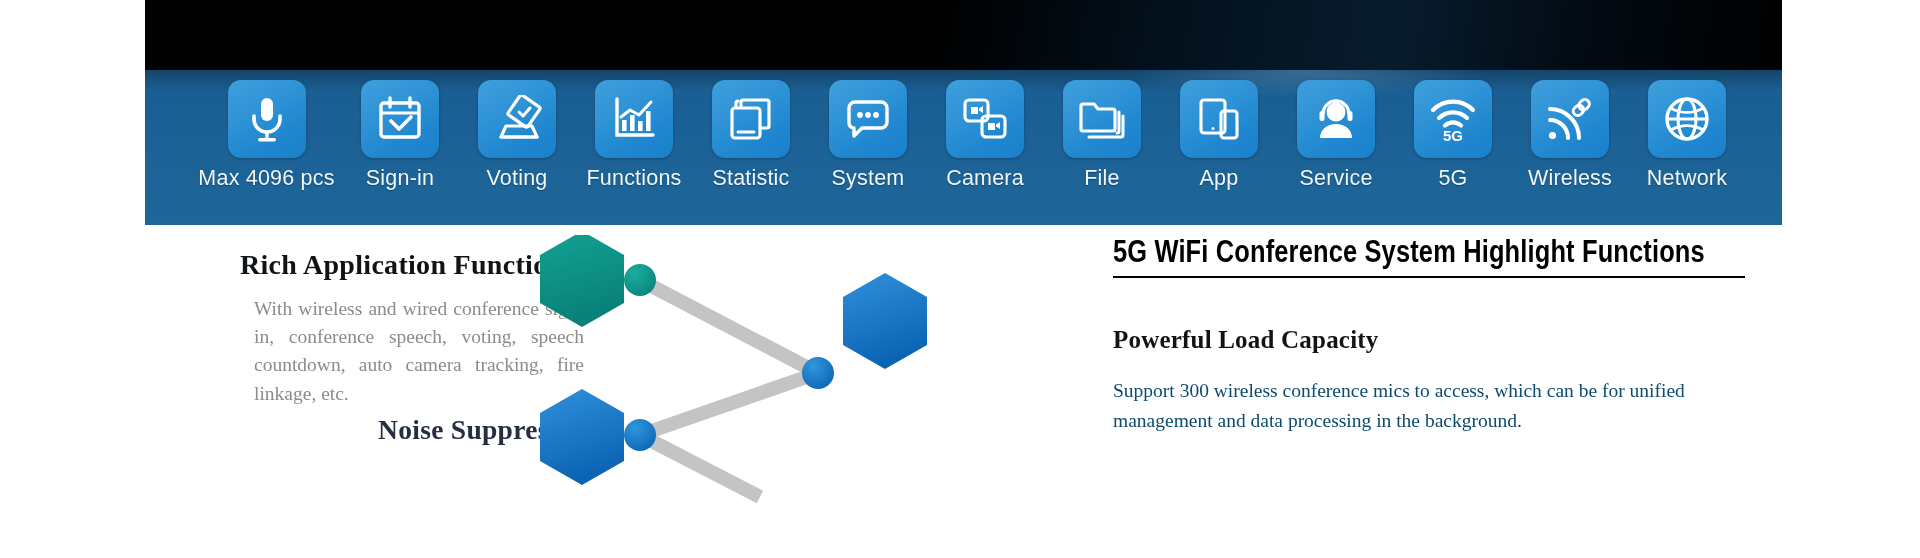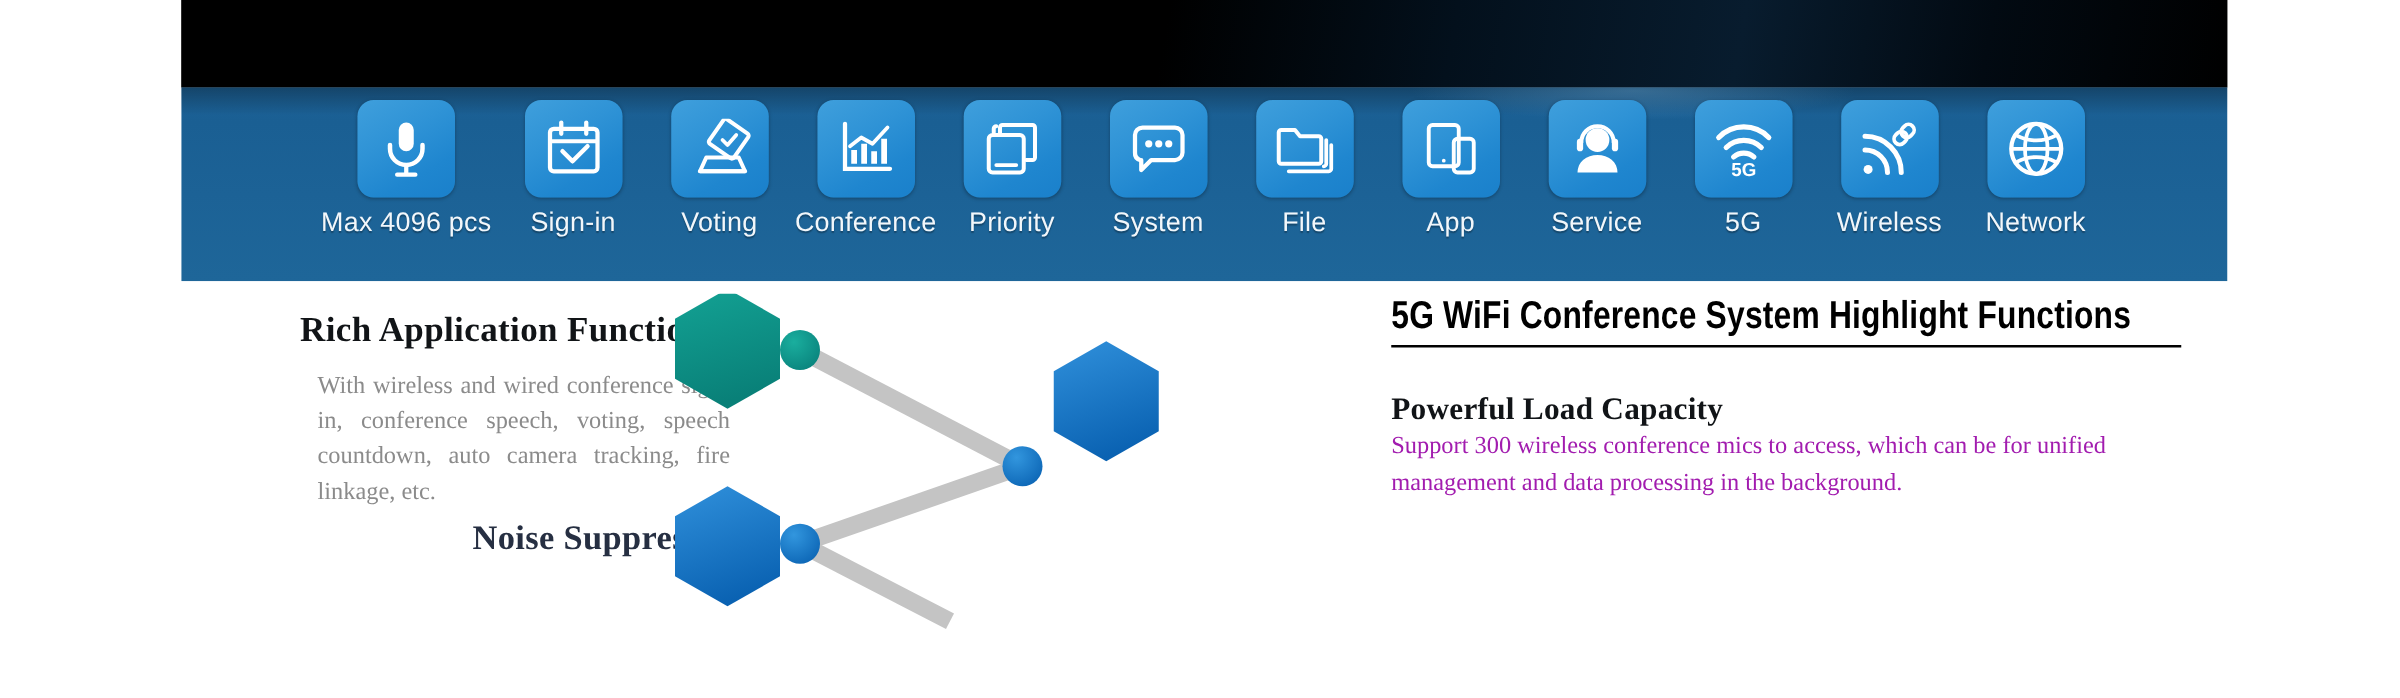--- a/index.html
+++ b/index.html
@@ -86,26 +86,26 @@
     font-family:"Liberation Sans Narrow","Liberation Sans",sans-serif;
     font-weight:bold;font-size:31px;color:#000;
     transform:scaleX(.82);transform-origin:left center;
     white-space:nowrap;letter-spacing:.2px;line-height:1.1;
   }
   .hl-rule{
     width:632px;height:0;border-bottom:2.5px solid #000;margin-top:7px;
   }
   .sub-title{
     font-family:"Liberation Serif",serif;font-weight:bold;
-    color:#111417;font-size:25px;margin-top:36px;line-height:1.1;
+    color:#111417;font-size:25px;margin-top:48px;line-height:1.1;
     letter-spacing:.2px;
   }
   .sub-body{
-    font-family:"Liberation Serif",serif;color:#a21caf;
-    font-size:19.5px;line-height:1.55;width:575px;
+    font-family:"Liberation Serif",serif;color:#0c4a6e;
+    font-size:19.5px;line-height:1.55;margin-top:22px;width:575px;
   }
 </style>
 </head>
 <body>
 
 <div class="page">
 
   <div class="banner">
     <div class="banner-dark"></div>
     <div class="banner-blue"></div>
@@ -153,47 +153,58 @@
         <div class="tile-box">
           <svg width="48" height="48" viewBox="0 0 48 48">
             <polyline points="7,4 7,40 43,40" fill="none" stroke="#fff" stroke-width="3.4" stroke-linecap="round"></polyline>
             <polyline points="11,22 20,15 29,20 41,7" fill="none" stroke="#fff" stroke-width="3" stroke-linecap="round" stroke-linejoin="round"></polyline>
             <rect x="12" y="25" width="4.6" height="11" fill="#fff"></rect>
             <rect x="20" y="20" width="4.6" height="16" fill="#fff"></rect>
             <rect x="28" y="26" width="4.6" height="10" fill="#fff"></rect>
             <rect x="36" y="16" width="4.6" height="20" fill="#fff"></rect>
           </svg>
         </div>
-        <div class="tile-label">Conference</div>
+        <div class="tile-label">Functions</div>
       </div>
 
       <div class="tile">
         <div class="tile-box">
           <svg width="48" height="48" viewBox="0 0 48 48">
             <path d="M14 12 V7 a2 2 0 0 1 2-2 h24 a2 2 0 0 1 2 2 v24 a2 2 0 0 1-2 2 h-5" fill="none" stroke="#fff" stroke-width="3.2" stroke-linecap="round"></path>
             <path d="M9 11 V8 a2 2 0 0 1 2-2" fill="none" stroke="#fff" stroke-width="3.2" stroke-linecap="round"></path>
             <rect x="5" y="13" width="28" height="30" rx="3" fill="none" stroke="#fff" stroke-width="3.2"></rect>
             <line x1="11" y1="37" x2="27" y2="37" stroke="#fff" stroke-width="3" stroke-linecap="round"></line>
           </svg>
         </div>
-        <div class="tile-label">Priority</div>
+        <div class="tile-label">Statistic</div>
       </div>
 
       <div class="tile">
         <div class="tile-box">
           <svg width="50" height="46" viewBox="0 0 50 46">
             <path d="M6 12a6 6 0 0 1 6-6h26a6 6 0 0 1 6 6v14a6 6 0 0 1-6 6H19l-8 8v-8h-1a6 6 0 0 1-4-6z" fill="none" stroke="#fff" stroke-width="3.4" stroke-linejoin="round"></path>
             <circle cx="17" cy="19" r="2.9" fill="#fff"></circle>
             <circle cx="25" cy="19" r="2.9" fill="#fff"></circle>
             <circle cx="33" cy="19" r="2.9" fill="#fff"></circle>
           </svg>
         </div>
         <div class="tile-label">System</div>
       </div>
 
+      <div class="tile">
+        <div class="tile-box">
+          <svg width="50" height="48" viewBox="0 0 50 48">
+            <rect x="5" y="5" width="23" height="21" rx="4" fill="none" stroke="#fff" stroke-width="3.1"></rect>
+            <path d="M11 12h7v7h-7z M19 13.5l4-2.5v7l-4-2.5z" fill="#fff"></path>
+            <rect x="22" y="21" width="23" height="21" rx="4" fill="none" stroke="#fff" stroke-width="3.1"></rect>
+            <path d="M28 28h7v7h-7z M36 29.5l4-2.5v7l-4-2.5z" fill="#fff"></path>
+          </svg>
+        </div>
+        <div class="tile-label">Camera</div>
+      </div>
 
       <div class="tile">
         <div class="tile-box">
           <svg width="50" height="46" viewBox="0 0 50 46">
             <path d="M4 10a2 2 0 0 1 2-2h11l4 5h15a2 2 0 0 1 2 2v18a2 2 0 0 1-2 2H6a2 2 0 0 1-2-2z" fill="none" stroke="#fff" stroke-width="3.2" stroke-linejoin="round"></path>
             <path d="M42 16v19a2 2 0 0 1-2 2" fill="none" stroke="#fff" stroke-width="3" stroke-linecap="round"></path>
             <path d="M46 20v19a2 2 0 0 1-2 2H12" fill="none" stroke="#fff" stroke-width="3" stroke-linecap="round"></path>
           </svg>
         </div>
         <div class="tile-label">File</div>

